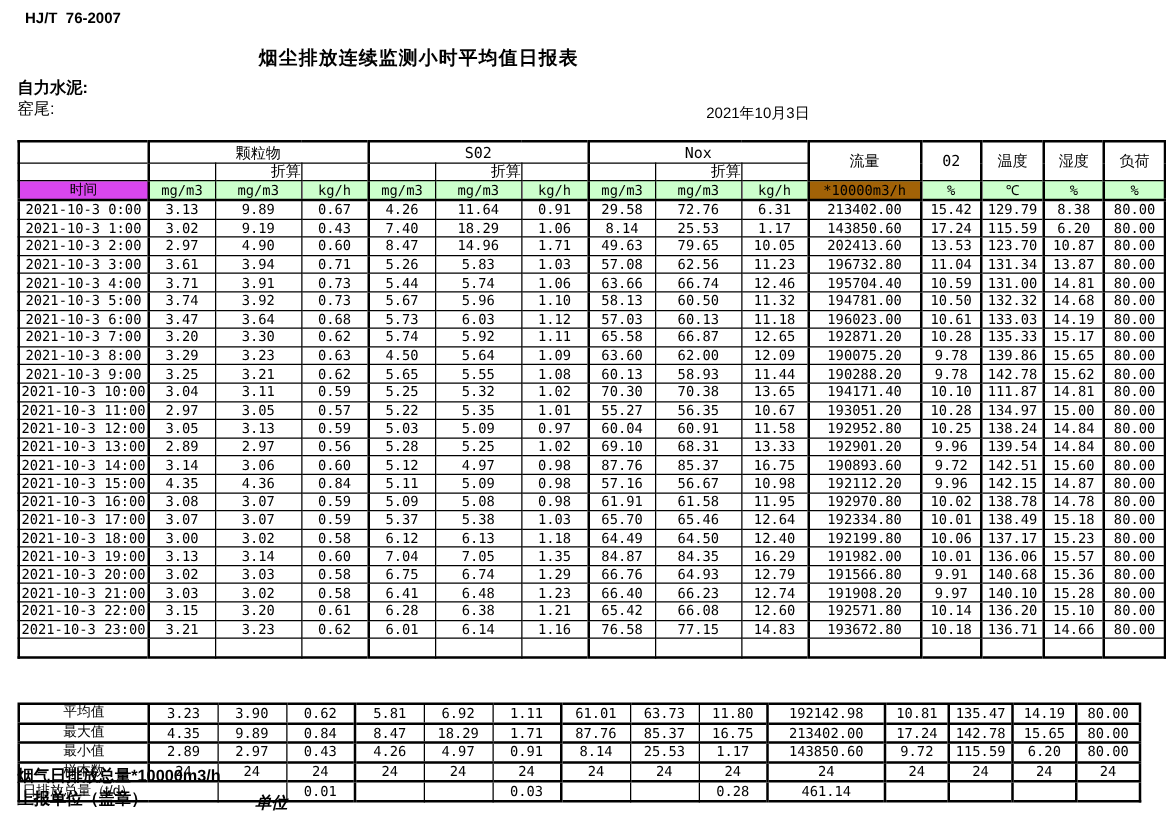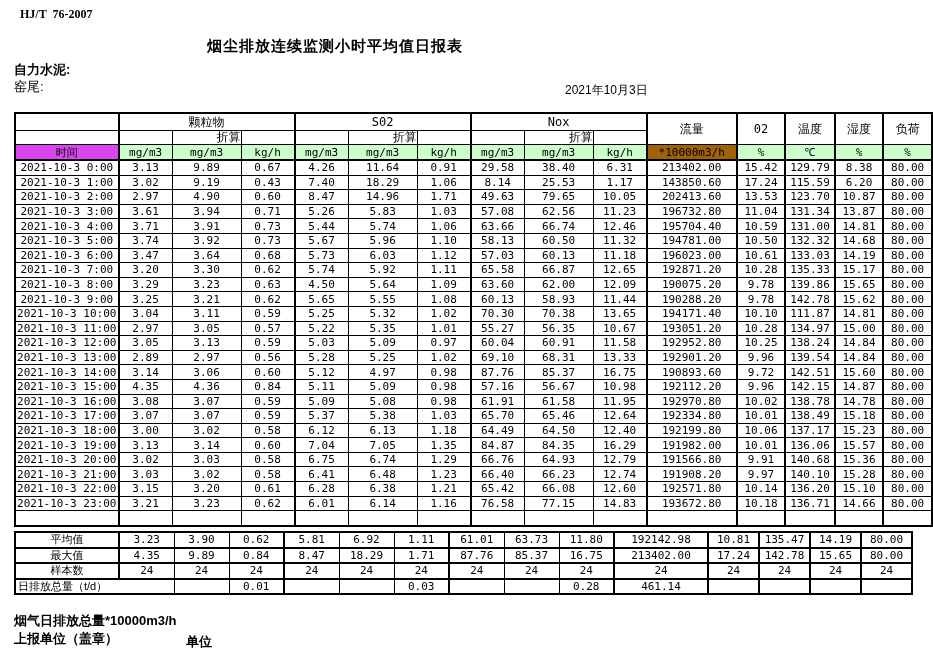--- a/index.html
+++ b/index.html
@@ -2,48 +2,48 @@
 <html><head>
 <meta charset="utf-8">
 <style>
   html,body{margin:0;padding:0;}
   body{
     width:933px;height:655px;position:relative;background:#ffffff;
     font-family:"Liberation Sans", sans-serif;color:#000;
     overflow:hidden;
   }
   .abs{position:absolute;}
-  .std{left:20px;top:7px;font-size:12px;font-weight:bold;white-space:pre;font-family:Liberation Serif, serif;}
+  .std{left:20px;top:7px;font-size:12px;font-weight:bold;white-space:pre;font-family:Liberation Sans, sans-serif;}
   .title{left:207px;top:25px;font-size:15px;font-weight:bold;letter-spacing:1px;margin-top:12px;}
   .company{left:14px;top:61px;font-size:13px;font-weight:bold;}
   .station{left:14px;top:78px;font-size:13px;font-weight:normal;}
   .date{left:565px;top:82px;font-size:12px;}
 
   table{border-collapse:collapse;table-layout:fixed;}
   .tbl{position:absolute;left:14px;border:2px solid #000;}
   .main-tbl{top:112px;}
-  .sum-tbl{top:531px;}
+  .sum-tbl{top:562px;}
   td,th{
     border:1px solid #000;
     font-family:"DejaVu Sans Mono","Liberation Sans",monospace;
     font-size:11px;font-weight:normal;line-height:13px;height:13.6px;
     text-align:center;padding:0;overflow:hidden;white-space:nowrap;
   }
   .hdr1 th{height:16px;font-size:12px;}
   .hdr2 th{height:13px;font-size:12px;padding-left:44px;}
   .green{background:#ccffcc;}
   .green th{font-size:11px;height:14px;}
   thead{border-bottom:2px solid #000;}
   .bl2{border-left:2px solid #000 !important;}
   .sum-tbl td{border-top:2px solid #000;}
   .left-cell{text-align:left;padding-left:2px;}
   .cjk{font-family:"Liberation Sans",sans-serif;}
   .footer1{left:14px;top:612px;font-size:13px;font-weight:bold;}
   .footer2a{left:14px;top:630px;font-size:13px;font-weight:bold;}
-  .footer2b{left:186px;top:633px;font-size:13px;font-weight:bold;}
+  .footer2b{left:204px;top:633px;font-size:13px;font-weight:bold;font-style:italic;}
 </style>
 </head>
 <body>
 
 <div class="abs std">HJ/T  76-2007</div>
 <div class="abs title cjk">烟尘排放连续监测小时平均值日报表</div>
 <div class="abs company cjk">自力水泥:</div>
 <div class="abs station cjk">窑尾:</div>
 <div class="abs date">2021年10月3日</div>
 
@@ -110,21 +110,21 @@
   <tbody>
       <tr>
         <td>2021-10-3 0:00</td>
         <td class="bl2">3.13</td>
         <td>9.89</td>
         <td>0.67</td>
         <td class="bl2">4.26</td>
         <td>11.64</td>
         <td>0.91</td>
         <td class="bl2">29.58</td>
-        <td>38.40</td>
+        <td>72.76</td>
         <td>6.31</td>
         <td class="bl2">213402.00</td>
         <td class="bl2">15.42</td>
         <td class="bl2">129.79</td>
         <td class="bl2">8.38</td>
         <td class="bl2">80.00</td>
       </tr>
       <tr>
         <td>2021-10-3 1:00</td>
         <td class="bl2">3.02</td>
@@ -583,20 +583,37 @@
         <td class="bl2">87.76</td>
         <td>85.37</td>
         <td>16.75</td>
         <td class="bl2">213402.00</td>
         <td class="bl2">17.24</td>
         <td class="bl2">142.78</td>
         <td class="bl2">15.65</td>
         <td class="bl2">80.00</td>
       </tr>
       <tr>
+        <td class="cjk">最小值</td>
+        <td class="bl2">2.89</td>
+        <td>2.97</td>
+        <td>0.43</td>
+        <td class="bl2">4.26</td>
+        <td>4.97</td>
+        <td>0.91</td>
+        <td class="bl2">8.14</td>
+        <td>25.53</td>
+        <td>1.17</td>
+        <td class="bl2">143850.60</td>
+        <td class="bl2">9.72</td>
+        <td class="bl2">115.59</td>
+        <td class="bl2">6.20</td>
+        <td class="bl2">80.00</td>
+      </tr>
+      <tr>
         <td class="cjk">样本数</td>
         <td class="bl2">24</td>
         <td>24</td>
         <td>24</td>
         <td class="bl2">24</td>
         <td>24</td>
         <td>24</td>
         <td class="bl2">24</td>
         <td>24</td>
         <td>24</td>

